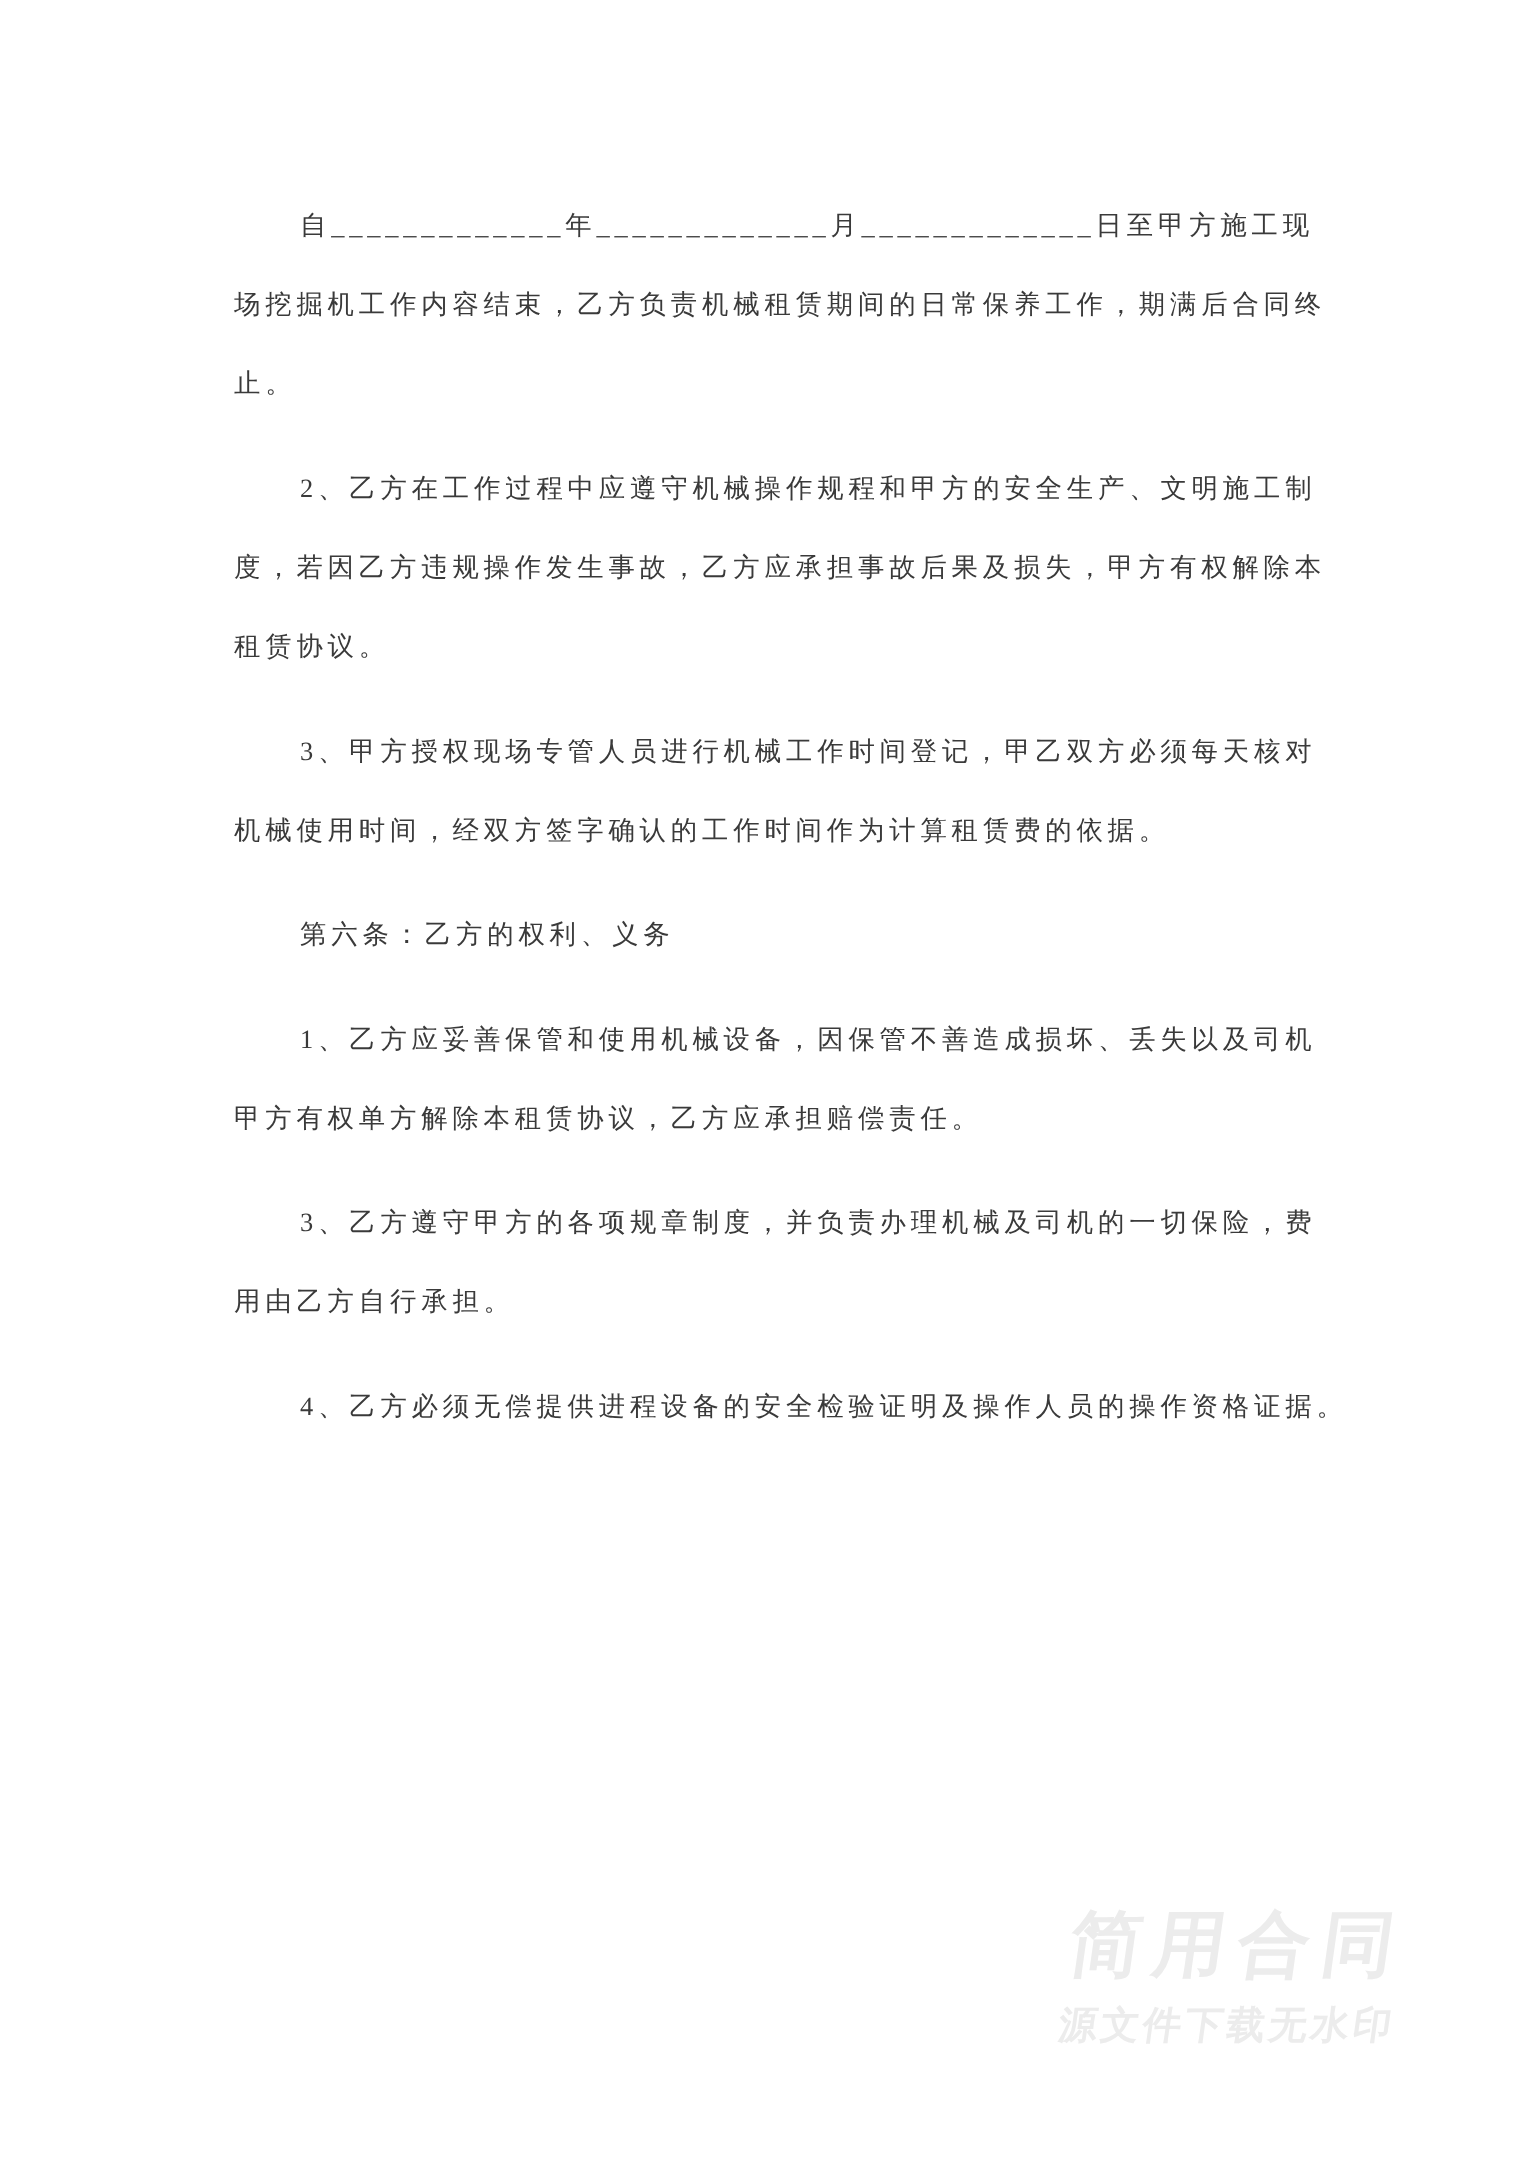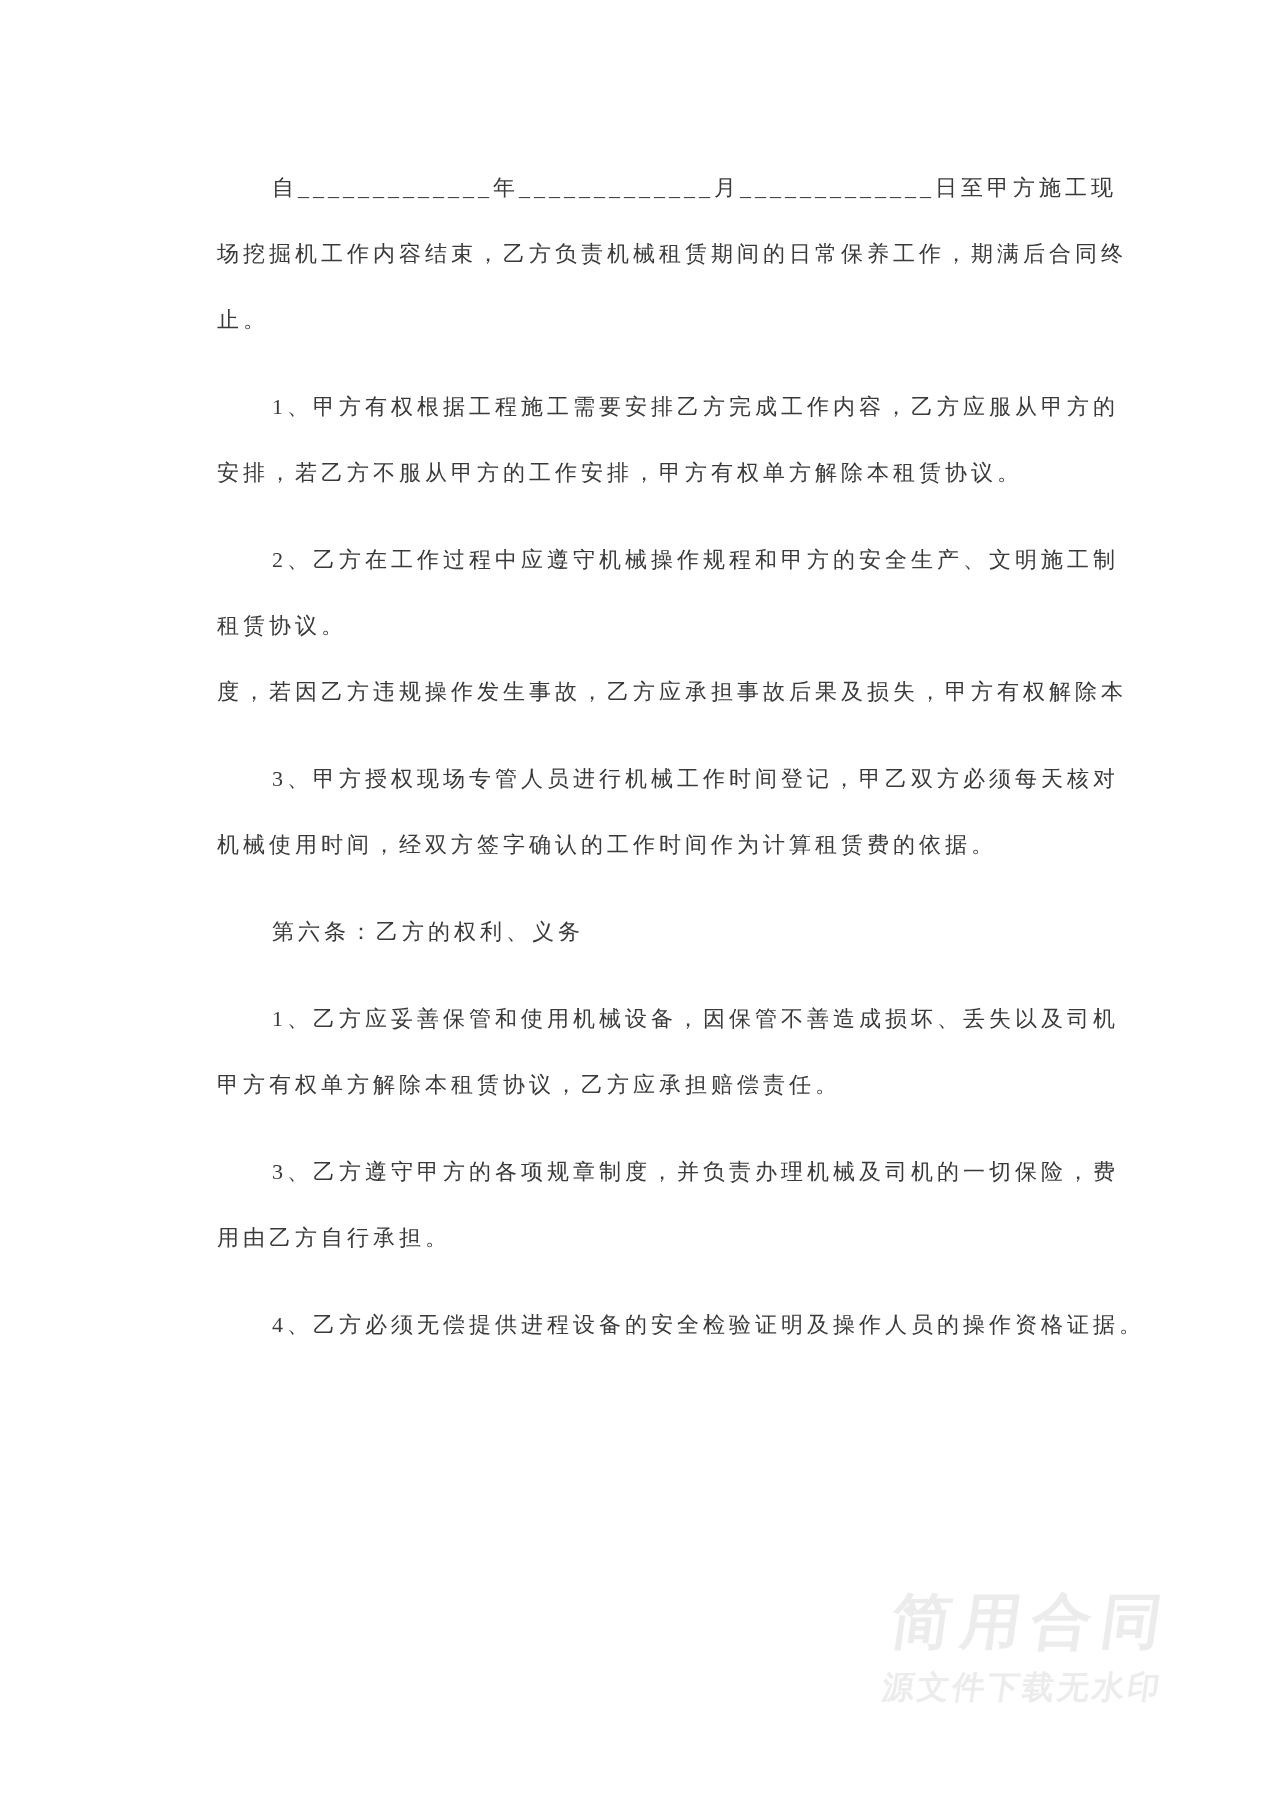--- a/index.html
+++ b/index.html
@@ -34,21 +34,20 @@
     font-size: 22px;
     line-height: 66px;
     color: #3a3a3a;
     letter-spacing: 4px;
     font-weight: 400;
     text-align: left;
   }
   .ln {
     display: block;
     white-space: nowrap;
-    margin-left: 22px;
   }
   .ln.first {
     padding-left: 55px;
   }
   .watermark {
     position: absolute;
     left: 880px;
     top: 1585px;
     width: 330px;
     color: #ececec;
@@ -75,27 +74,23 @@
 <body>
 
 <div class="page">
   <div class="doc-body" id="doc-body">
       <p class="para">
         <span class="ln first">自_____________年_____________月_____________日至甲方施工现</span>
         <span class="ln">场挖掘机工作内容结束，乙方负责机械租赁期间的日常保养工作，期满后合同终</span>
         <span class="ln">止。</span>
       </p>
       <p class="para">
-        <span class="ln first">1、甲方有权根据工程施工需要安排乙方完成工作内容，乙方应服从甲方的</span>
-        <span class="ln">安排，若乙方不服从甲方的工作安排，甲方有权单方解除本租赁协议。</span>
-      </p>
-      <p class="para">
         <span class="ln first">2、乙方在工作过程中应遵守机械操作规程和甲方的安全生产、文明施工制</span>
+        <span class="ln">度，若因乙方违规操作发生事故，乙方应承担事故后果及损失，甲方有权解除本</span>
         <span class="ln">租赁协议。</span>
-        <span class="ln">度，若因乙方违规操作发生事故，乙方应承担事故后果及损失，甲方有权解除本</span>
       </p>
       <p class="para">
         <span class="ln first">3、甲方授权现场专管人员进行机械工作时间登记，甲乙双方必须每天核对</span>
         <span class="ln">机械使用时间，经双方签字确认的工作时间作为计算租赁费的依据。</span>
       </p>
       <p class="para">
         <span class="ln first">第六条：乙方的权利、义务</span>
       </p>
       <p class="para">
         <span class="ln first">1、乙方应妥善保管和使用机械设备，因保管不善造成损坏、丢失以及司机</span>

